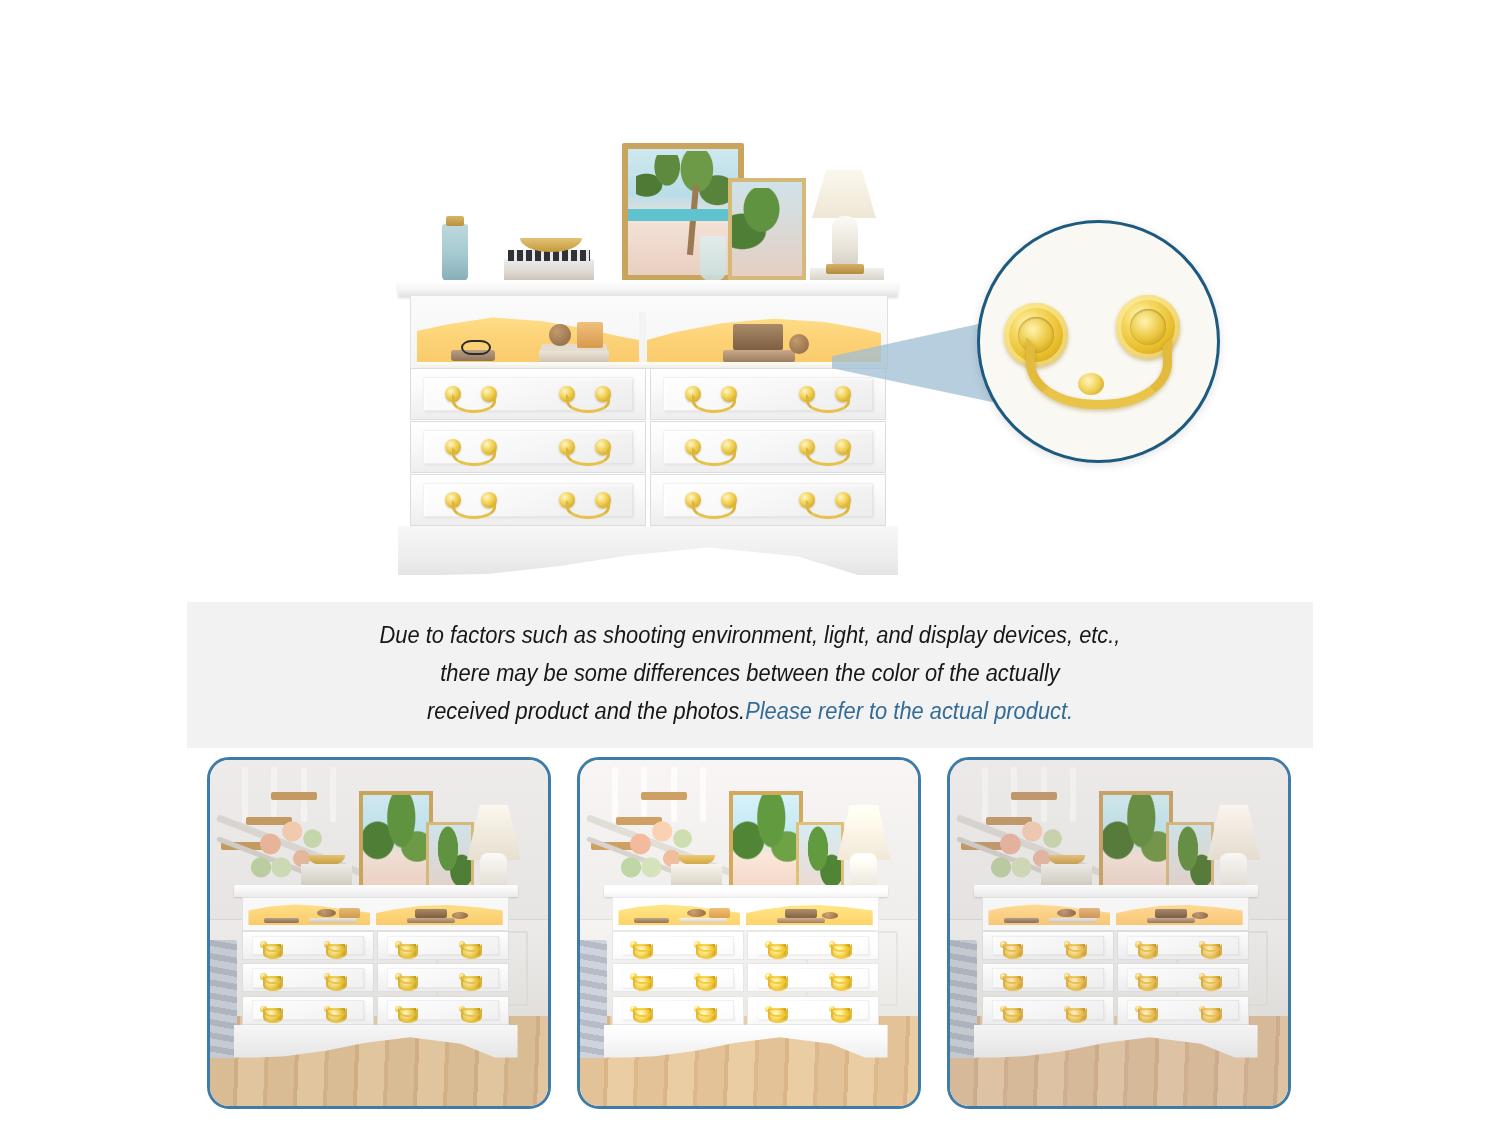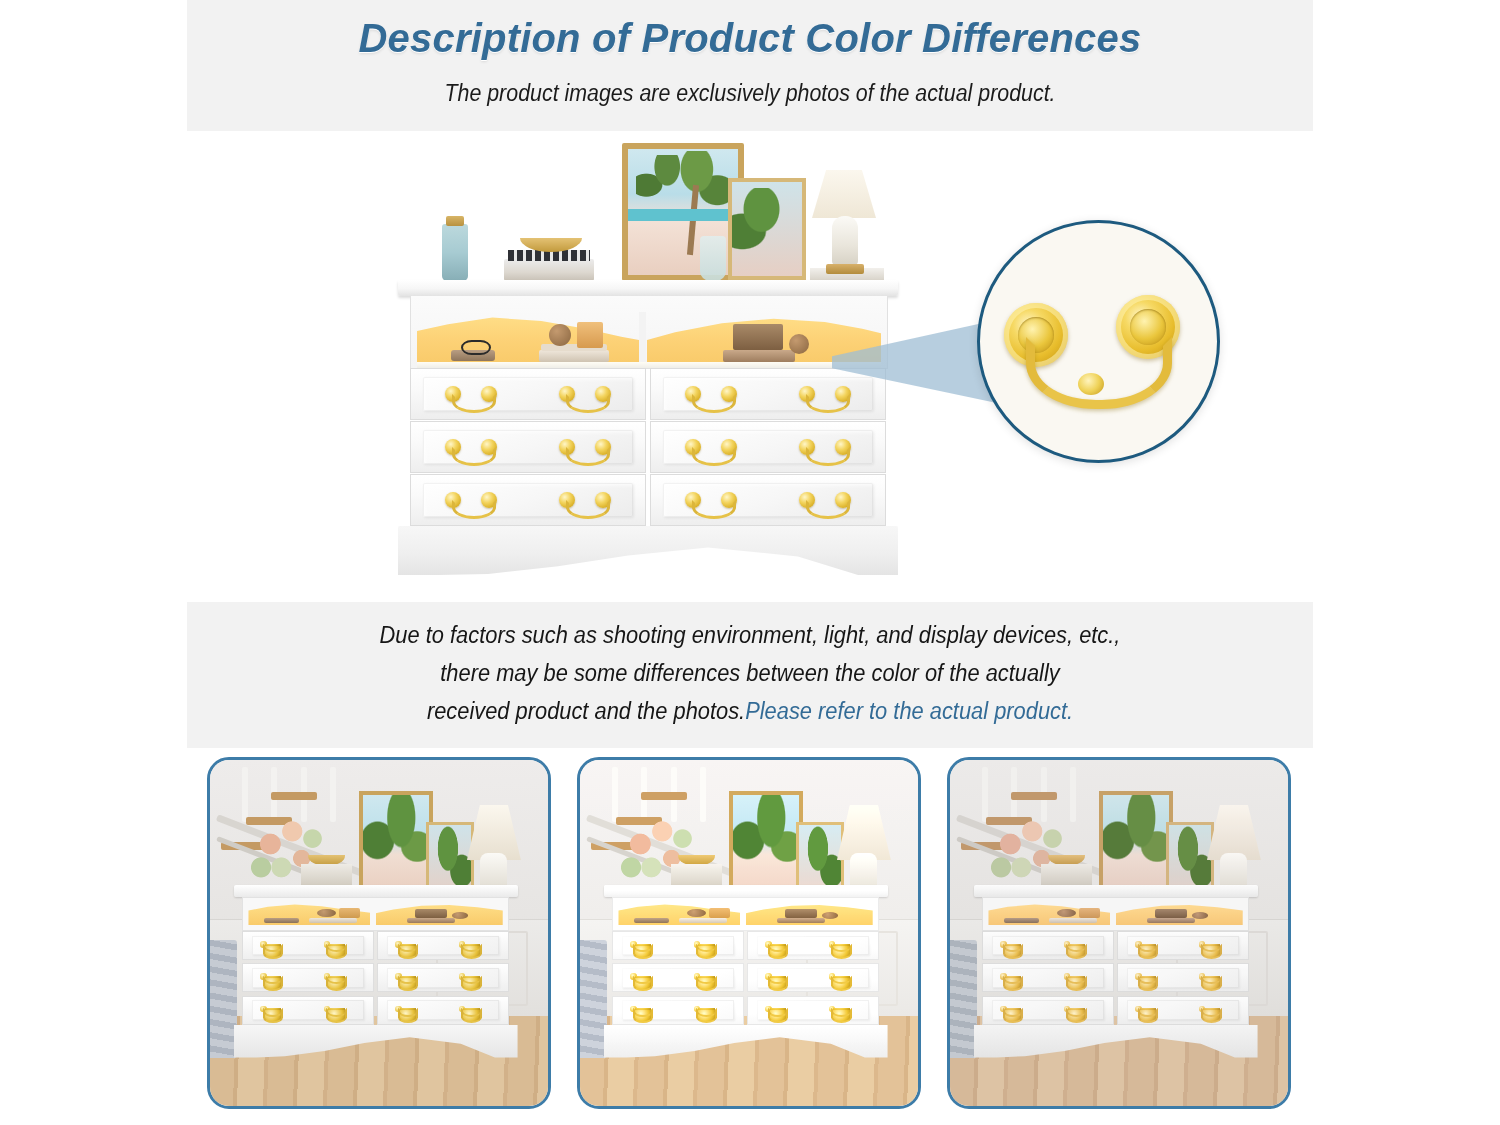--- a/index.html
+++ b/index.html
@@ -284,24 +284,20 @@
     background:repeating-linear-gradient(10deg,#c6cbd3 0 7px,#aeb5c0 7px 13px);border-radius:3px;}
   
   #thumb-2 .scene{filter:brightness(1.04) saturate(1.05);}
   #thumb-3 .scene{filter:brightness(.99) saturate(.88) hue-rotate(-4deg);}
 </style>
 </head>
 <body>
 
 <div class="page">
 
-  <div class="band" id="header-band">
-    <div class="title">Description of Product Color Differences</div>
-    <div class="subtitle">The product images are exclusively photos of the actual product.</div>
-  </div>
 
   <div id="hero">
 
     <div id="decor">
       <div class="d" id="decor-vase"></div>
       <div class="d" id="decor-vase-neck"></div>
       <div class="d" id="decor-books"></div>
       <div class="d" id="decor-books-dark"></div>
       <div class="d" id="decor-bowl"></div>
       <div class="d" id="decor-frame">

